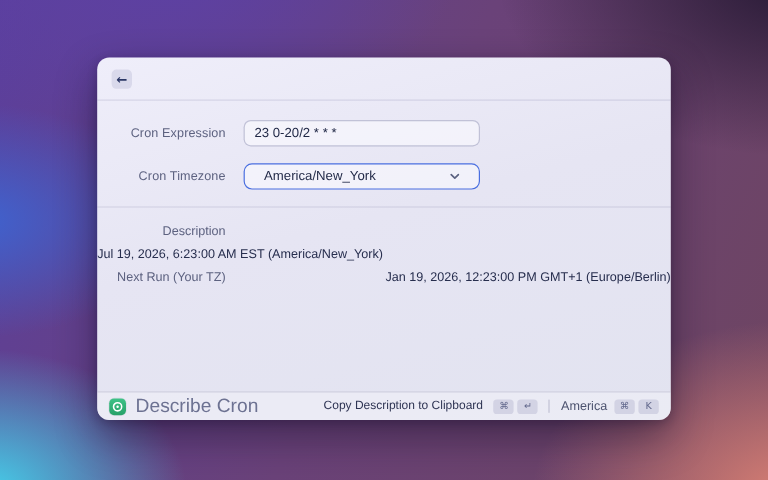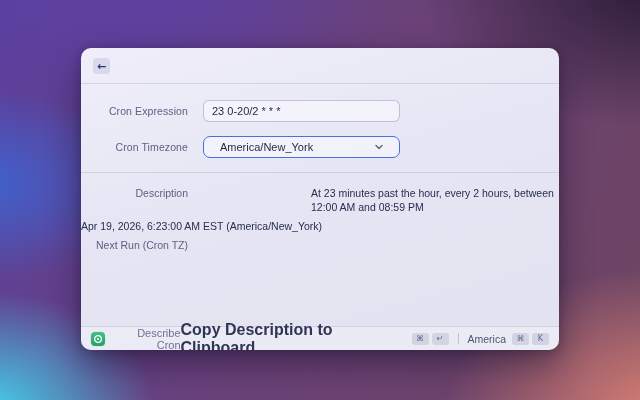--- a/index.html
+++ b/index.html
@@ -67,23 +67,23 @@
     border-top:1px solid rgba(92,92,140,.18);
     background:rgba(248,249,253,.35);
     display:flex;align-items:center;padding:0 10px;
   }
   .app-icon{
     width:14px;height:14px;border-radius:4px;flex:0 0 14px;
     background:linear-gradient(180deg,#3ec287 0%,#27a169 100%);
     display:flex;align-items:center;justify-content:center;
     box-shadow:0 0 0 .5px rgba(0,0,0,.08);
   }
-  .app-name{margin-left:8px;font-size:11px;color:#6d7292;text-align:right;}
+  .app-name{margin-left:8px;font-size:16px;color:#6d7292;}
   .spacer{flex:1;}
-  .action-title{font-size:16px;font-weight:700;color:#2f3554;margin-right:6px;}
+  .action-title{font-size:10px;font-weight:400;color:#2f3554;margin-right:6px;}
   .kbd{
     min-width:13px;height:12px;padding:0 2px;margin-left:3px;border-radius:3px;
     background:rgba(108,108,155,.18);
     display:inline-flex;align-items:center;justify-content:center;
     font-size:8px;color:#62688c;font-family:"DejaVu Sans",sans-serif;line-height:1;
   }
   .vsep{width:1px;height:11px;background:rgba(100,100,140,.3);margin:0 9px;}
   .actions-label{font-size:10.5px;color:#4d536f;margin-right:3px;}
   .chev{display:flex;align-items:center;}
 </style>
@@ -114,27 +114,27 @@
         </span>
       </div>
     </div>
   </div>
 
   <div class="divider"></div>
 
   <div class="details">
     <div class="drow">
       <div class="dlabel">Description</div>
-      <div class="dvalue">At 23 minutes past the hour, every 2 hours, between 12:00 AM and 08:59 PM</div>
     </div>
     <div class="drow">
-      <div class="dvalue">Apr 19, 2026, 6:23:00 AM EST (America/New_York)</div>
+      <div class="dvalue">Jul 19, 2026, 6:23:00 AM EST (America/New_York)</div>
     </div>
     <div class="drow">
-      <div class="dlabel">Next Run (Cron TZ)</div>
+      <div class="dlabel">Next Run (Your TZ)</div>
+      <div class="dvalue">Jan 19, 2026, 12:23:00 PM GMT+1 (Europe/Berlin)</div>
     </div>
   </div>
 
   <div class="footer">
     <div class="app-icon">
       <svg width="10" height="10" viewBox="0 0 10 10">
         <circle cx="5" cy="5" r="3.4" fill="none" stroke="#ffffff" stroke-width="1.3"></circle>
         <circle cx="5" cy="5" r="1" fill="#ffffff"></circle>
       </svg>
     </div>

